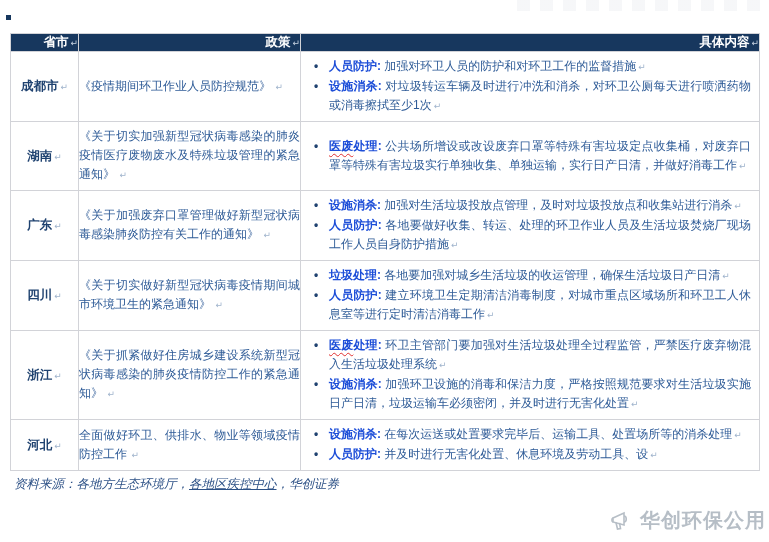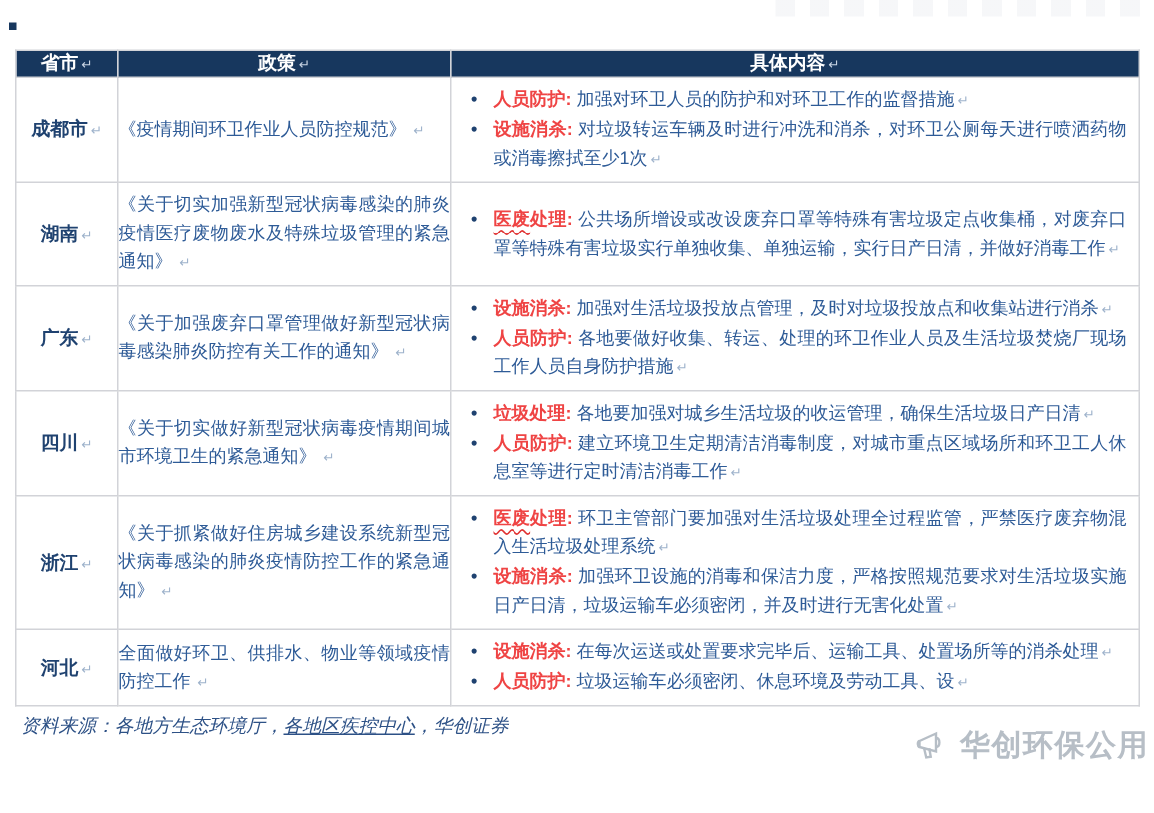--- a/index.html
+++ b/index.html
@@ -58,21 +58,21 @@
   .policy-table th, .policy-table td {
     border: 1px solid #d2d3d8;
     vertical-align: middle;
   }
   .policy-table th {
     background: #17375e;
     color: #ffffff;
     font-size: 12.5px;
     font-weight: bold;
     height: 16px;
-    text-align: center;
+    text-align: right;
   }
   .col-prov { width: 68px; }
   .col-policy { width: 222px; }
   .col-content { width: 459px; }
   td.prov {
     text-align: center;
     font-weight: bold;
     color: #1f4270;
     font-size: 12.5px;
     padding: 4px 2px;
@@ -96,21 +96,21 @@
     text-align: justify;
   }
   .bullet .marker {
     position: absolute;
     left: 7px; top: 0;
     color: #1f4270;
     font-weight: bold;
   }
   .bullet .blabel {
     font-weight: bold;
-    color: #ef4444;
+    color: #1d4ed8;
   }
   .sq {
     text-decoration: underline;
     text-decoration-style: wavy;
     text-decoration-color: #e03131;
     text-decoration-thickness: 1px;
     text-underline-offset: 3px;
   }
   .source-line {
     margin: 5px 0 0 14px;
@@ -120,21 +120,21 @@
     white-space: nowrap;
   }
   .source-line .src-link {
     text-decoration: underline;
     color: #2d5186;
     cursor: pointer;
   }
   .watermark {
     position: absolute;
     right: 3px;
-    bottom: 32px;
+    bottom: 8px;
     display: flex;
     align-items: center;
     opacity: .62;
     pointer-events: none;
     justify-content: center;
   }
   .watermark .wm-text {
     color: #8b97a4;
     font-size: 20px;
     font-weight: bold;
@@ -205,21 +205,21 @@
           <td class="content">
             <div class="bullet"><span class="marker">•</span><span class="blabel"><span class="sq">医废</span>处理:</span><span> 环卫主管部门要加强对生活垃圾处理全过程监管，严禁医疗废弃物混入生活垃圾处理系统</span><span class="pilcrow">↵</span></div>
             <div class="bullet"><span class="marker">•</span><span class="blabel">设施消杀:</span><span> 加强环卫设施的消毒和保洁力度，严格按照规范要求对生活垃圾实施日产日清，垃圾运输车必须密闭，并及时进行无害化处置</span><span class="pilcrow">↵</span></div>
           </td>
         </tr>
         <tr>
           <td class="prov"><span>河北</span><span class="pilcrow">↵</span></td>
           <td class="policy"><span>全面做好环卫、供排水、物业等领域疫情防控工作</span><span class="pilcrow"> ↵</span></td>
           <td class="content">
             <div class="bullet"><span class="marker">•</span><span class="blabel">设施消杀:</span><span> 在每次运送或处置要求完毕后、运输工具、处置场所等的消杀处理</span><span class="pilcrow">↵</span></div>
-            <div class="bullet"><span class="marker">•</span><span class="blabel">人员防护:</span><span> 垃圾运输车必须密闭、休息环境及劳动工具、设</span><span class="pilcrow">↵</span></div>
+            <div class="bullet"><span class="marker">•</span><span class="blabel">人员防护:</span><span> 并及时进行无害化处置、休息环境及劳动工具、设</span><span class="pilcrow">↵</span></div>
           </td>
         </tr>
       </tbody>
   </table>
 
   <div class="source-line">
     <span>资料来源：</span><span>各地方生态环境厅，</span><span class="src-link">各地区疾控中心</span><span>，华创证券</span>
   </div>
 
   <div class="watermark">

